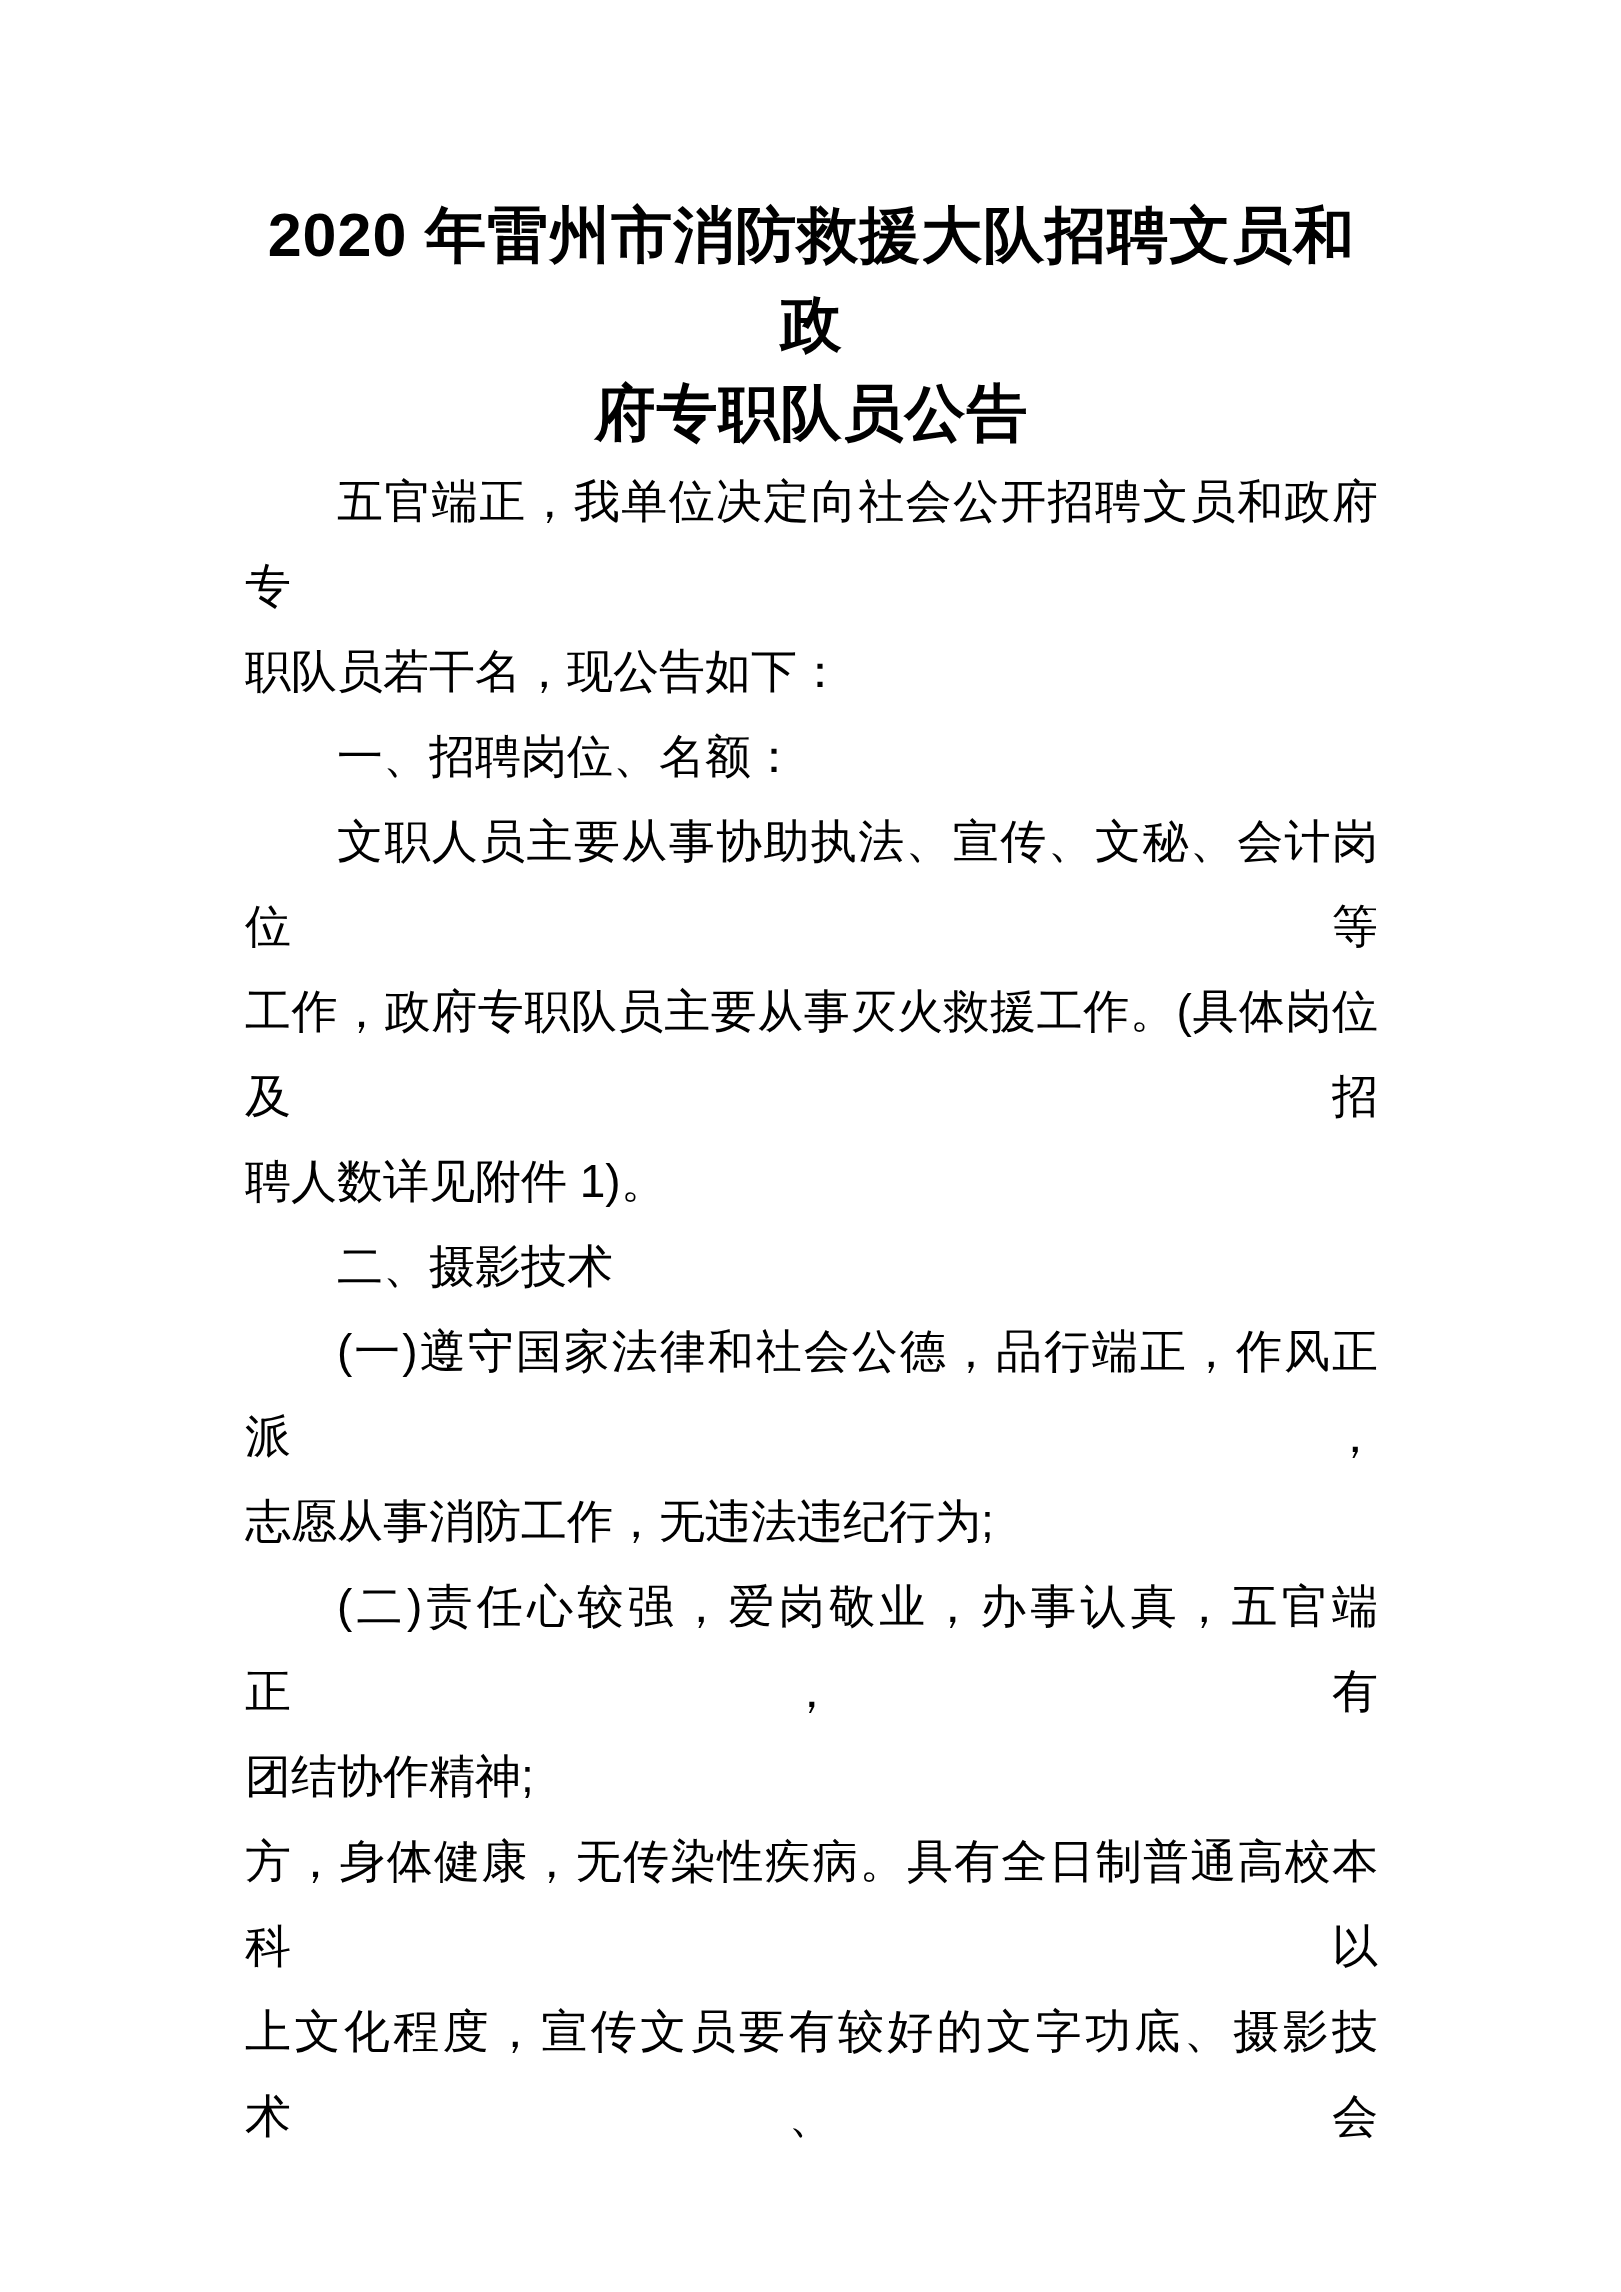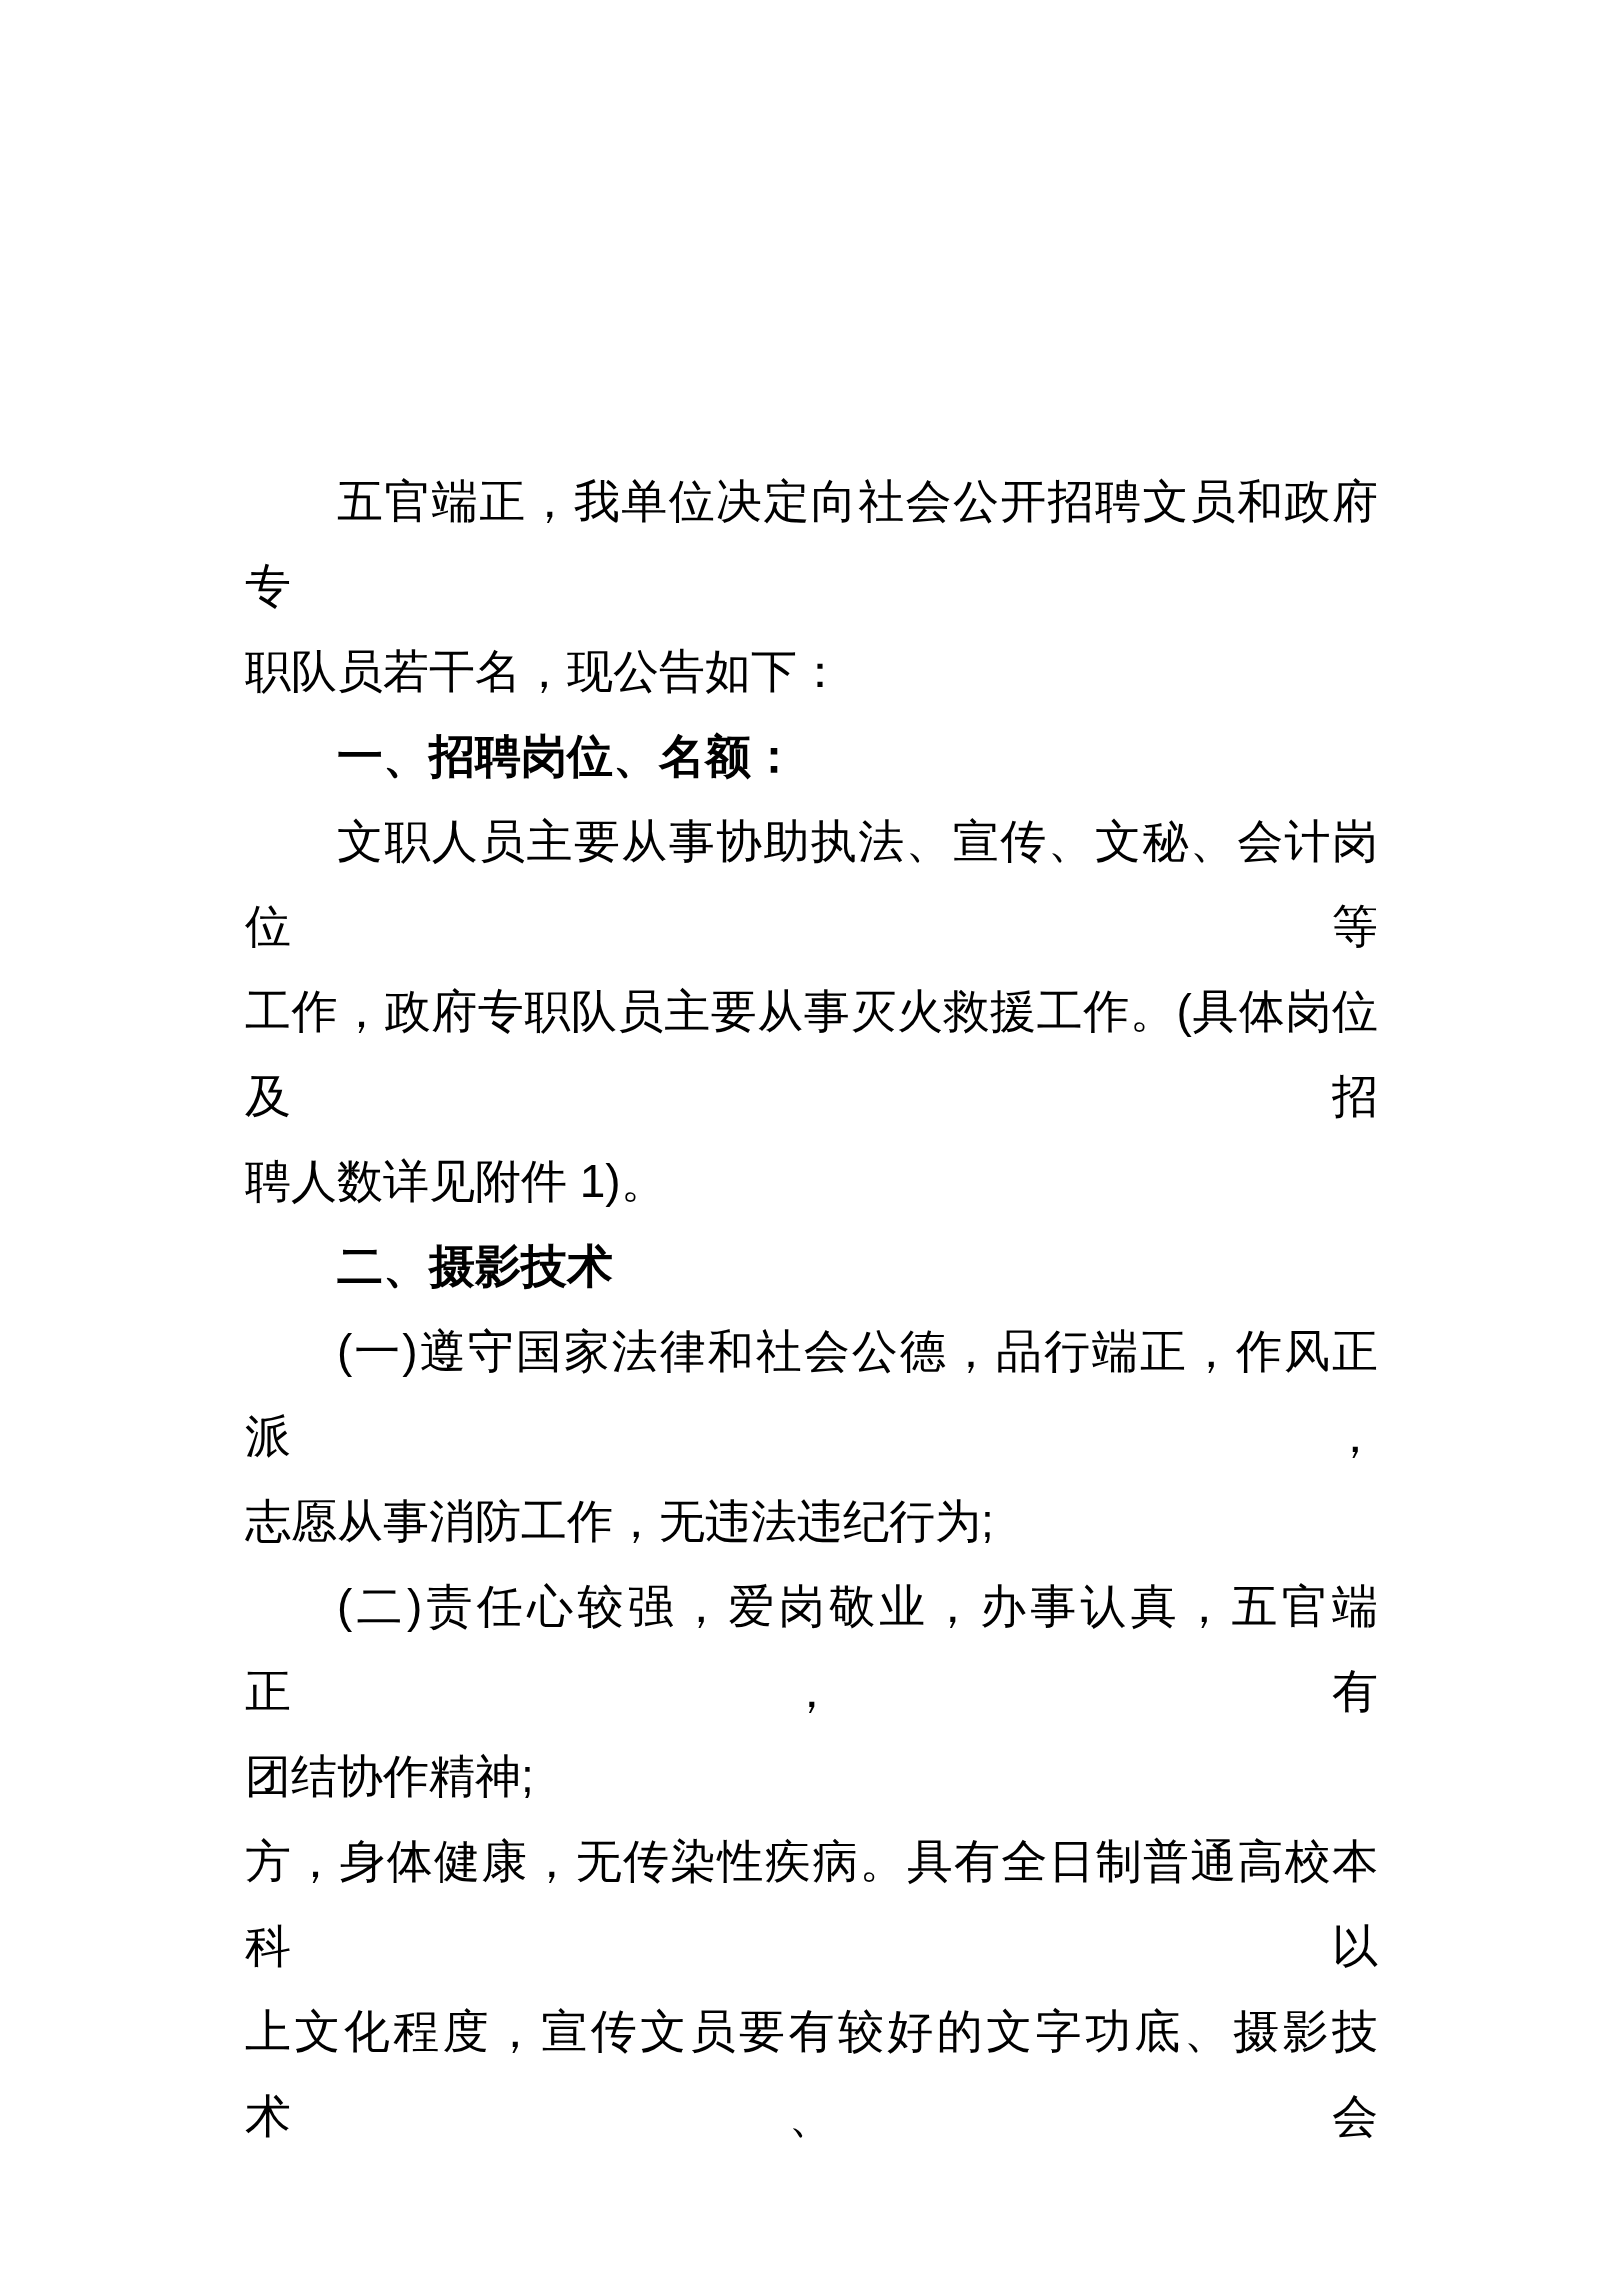--- a/index.html
+++ b/index.html
@@ -33,26 +33,30 @@
     line-height: 85px;
     font-weight: normal;
   }
   .line {
     text-align: justify;
     text-align-last: left;
     white-space: normal;
   }
   .line.justify { text-align-last: justify; }
   .line.indent { text-indent: 92px; }
-  .line.bold { font-weight: bold; }
+  .line.bold { font-weight: normal; }
 </style>
 </head>
 <body>
 
 <div class="page">
+  <h1 class="doc-title">
+    <div>2020 年雷州市消防救援大队招聘文员和政</div>
+    <div>府专职队员公告</div>
+  </h1>
   <div class="doc-body">
       <div class="line indent justify">五官端正，我单位决定向社会公开招聘文员和政府专</div>
       <div class="line">职队员若干名，现公告如下：</div>
       <div class="line indent bold">一、招聘岗位、名额：</div>
       <div class="line indent justify">文职人员主要从事协助执法、宣传、文秘、会计岗位等</div>
       <div class="line justify">工作，政府专职队员主要从事灭火救援工作。(具体岗位及招</div>
       <div class="line">聘人数详见附件 1)。</div>
       <div class="line indent bold">二、摄影技术</div>
       <div class="line indent justify">(一)遵守国家法律和社会公德，品行端正，作风正派，</div>
       <div class="line">志愿从事消防工作，无违法违纪行为;</div>

